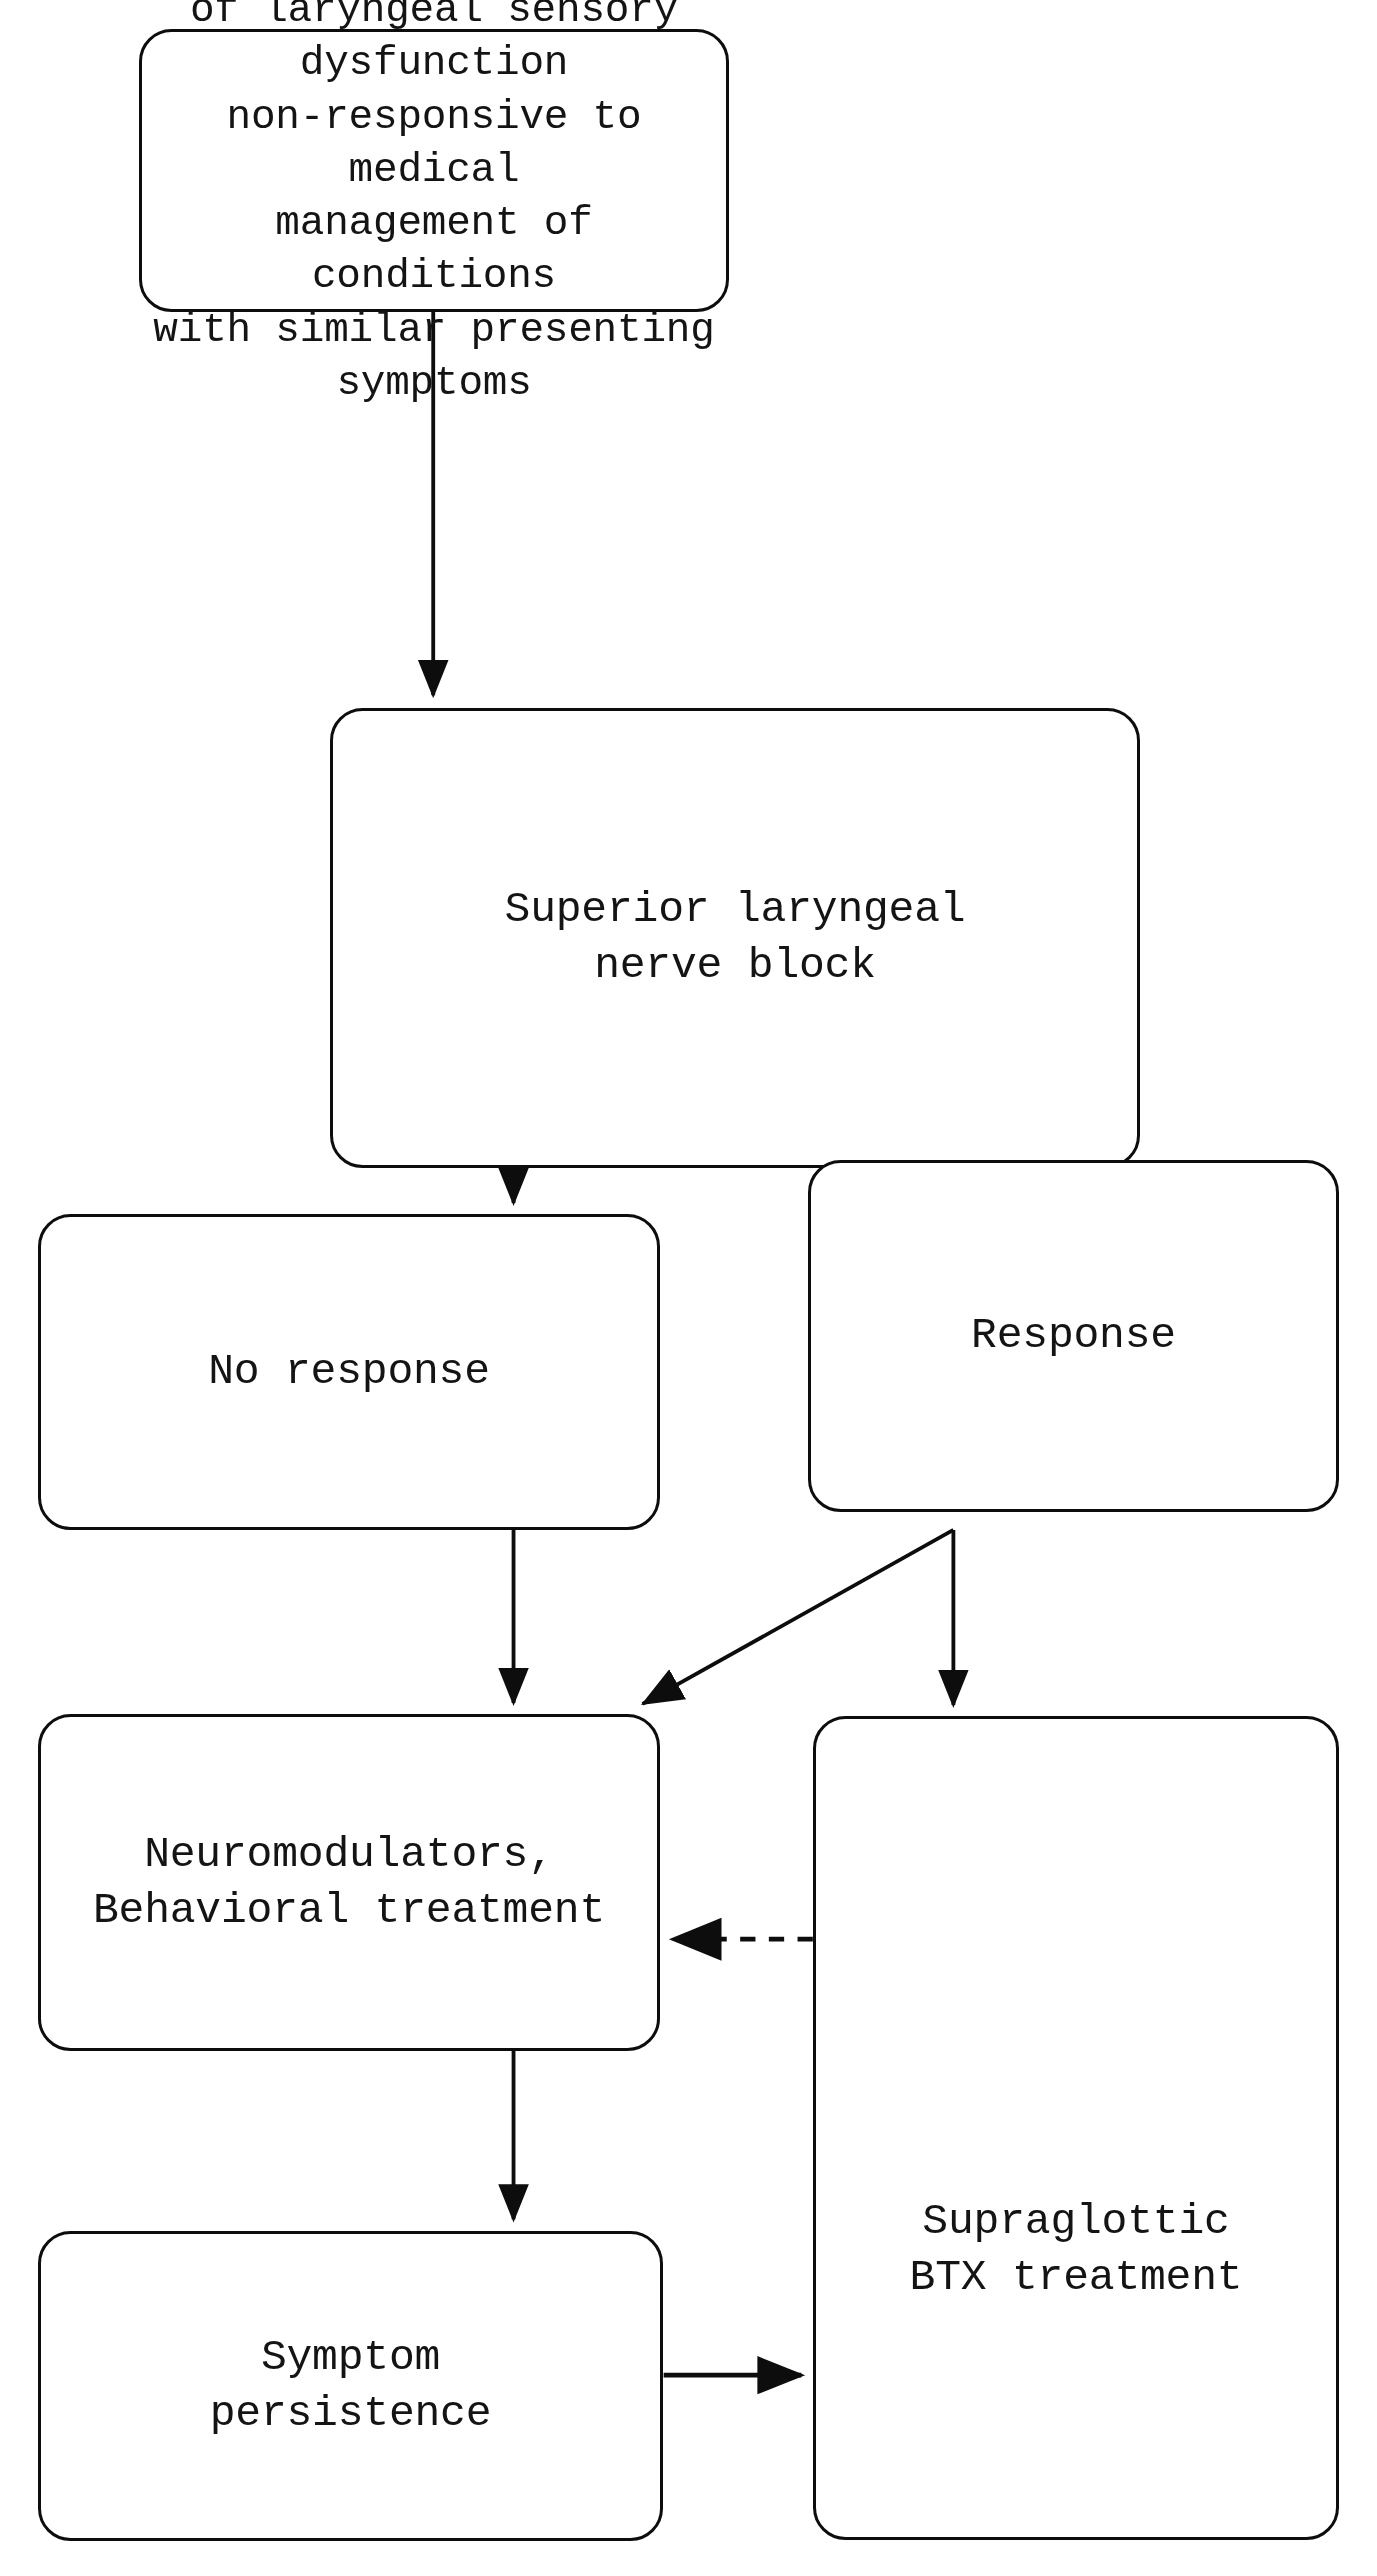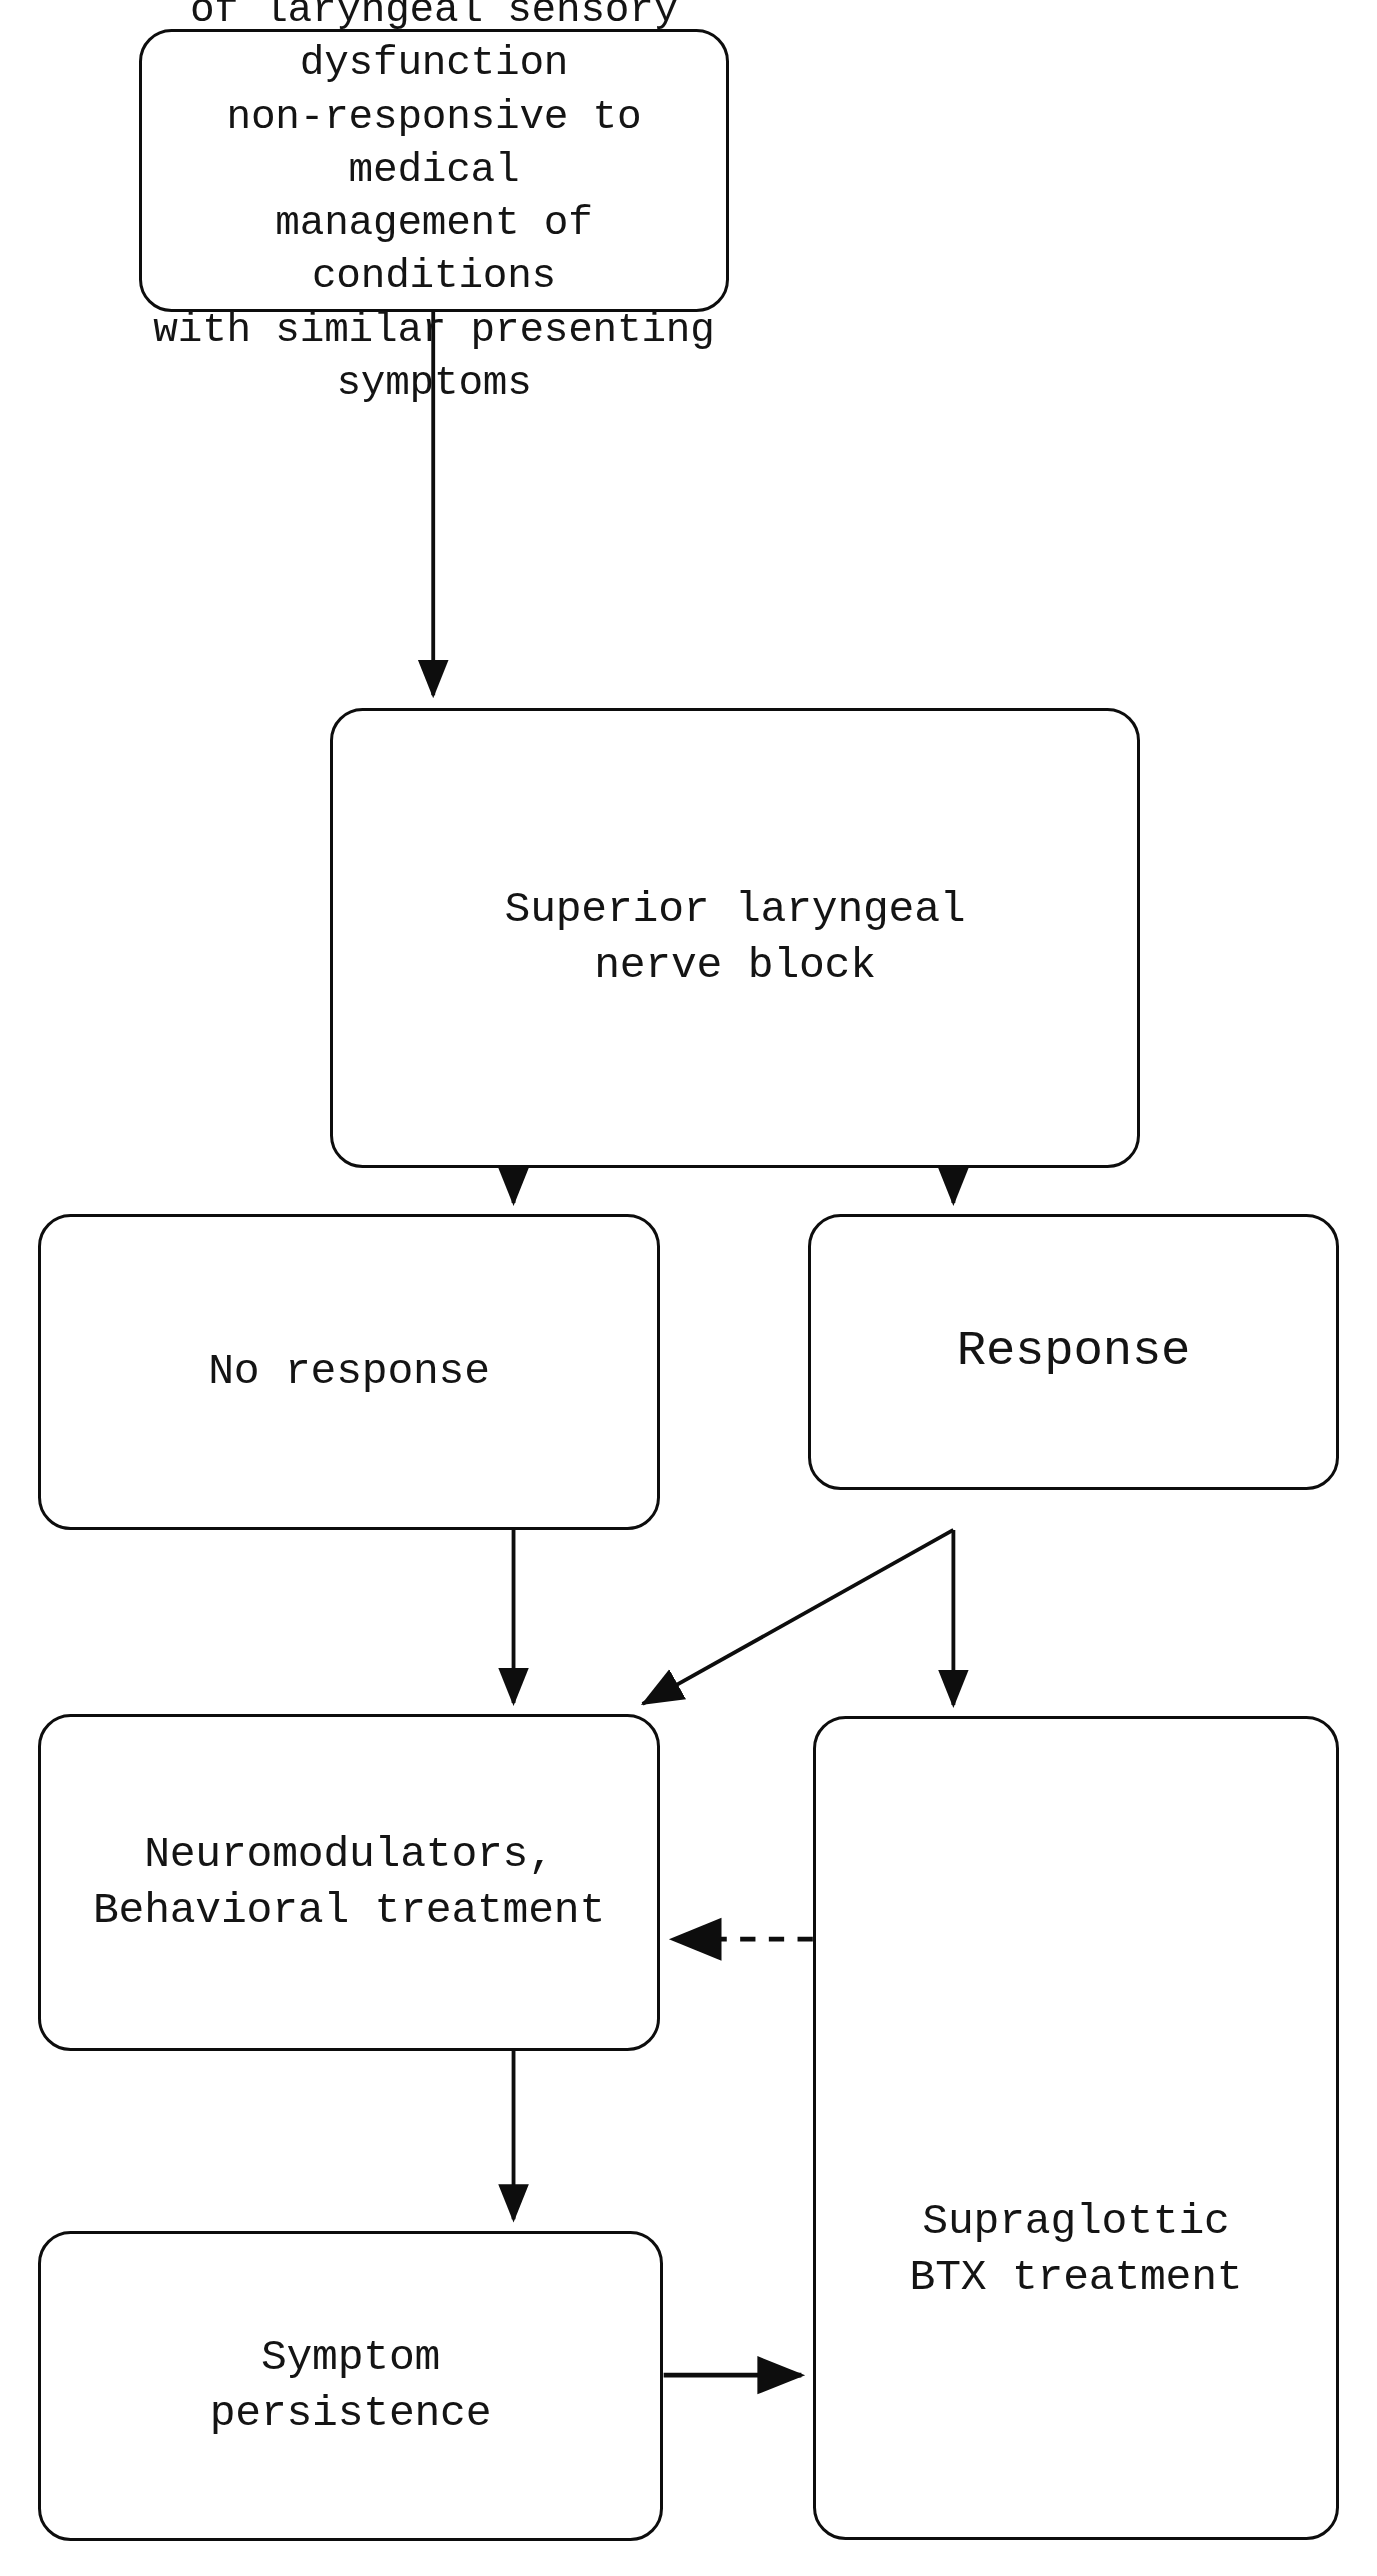--- a/index.html
+++ b/index.html
@@ -40,21 +40,21 @@
     display: block;
     line-height: 1.30;
     letter-spacing: -0.2px;
     white-space: pre-line;
     padding: 0 9.6px;
   }
   
   #node-patients       { left:139px;  top:29px;   width:590px;  height:283px; font-size:41px; }
   #node-slnblock       { left:330px;  top:708px;  width:810px;  height:460px; font-size:43px; }
   #node-no-response    { left:38px;   top:1214px; width:622px;  height:316px; font-size:43px; }
-  #node-response       { left:808px;  top:1214px; width:531px;  height:276px; font-size:49px; }
+  #node-response       { left:808px;  top:1160px; width:531px;  height:352px; font-size:43px; }
   #node-neuromod       { left:38px;   top:1714px; width:622px;  height:337px; font-size:43px;align-items:center; }
   #node-supraglottic   { left:813px;  top:1716px; width:526px;  height:824px; font-size:43px; }
   #node-symptom        { left:38px;   top:2231px; width:625px;  height:310px; font-size:43px; }
   #node-supraglottic .label { transform: translateY(122px); text-align: center; }
 </style>
 </head>
 <body>
 
 <div id="canvas">
 

